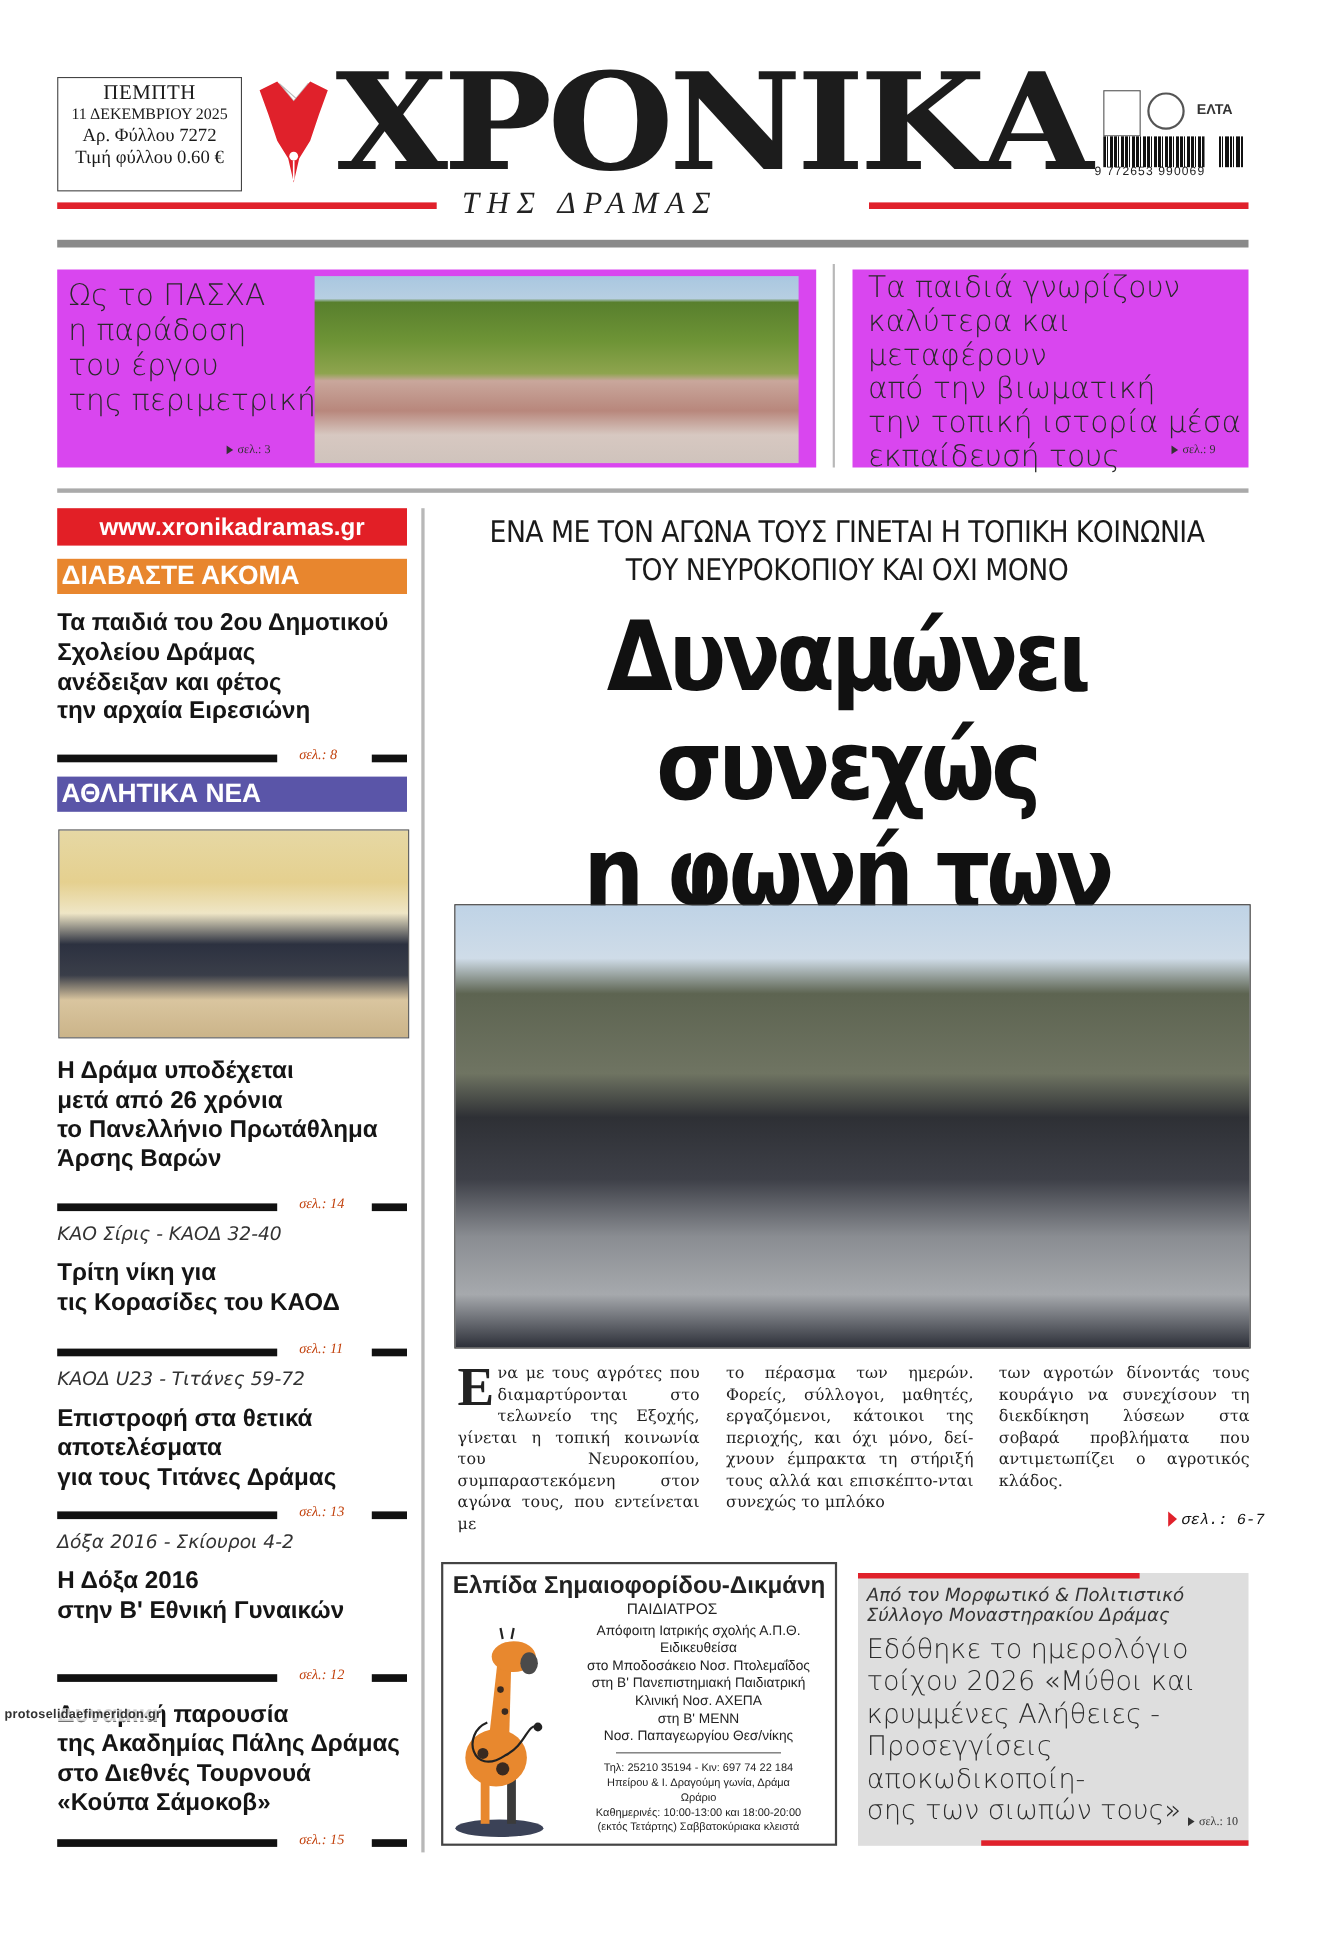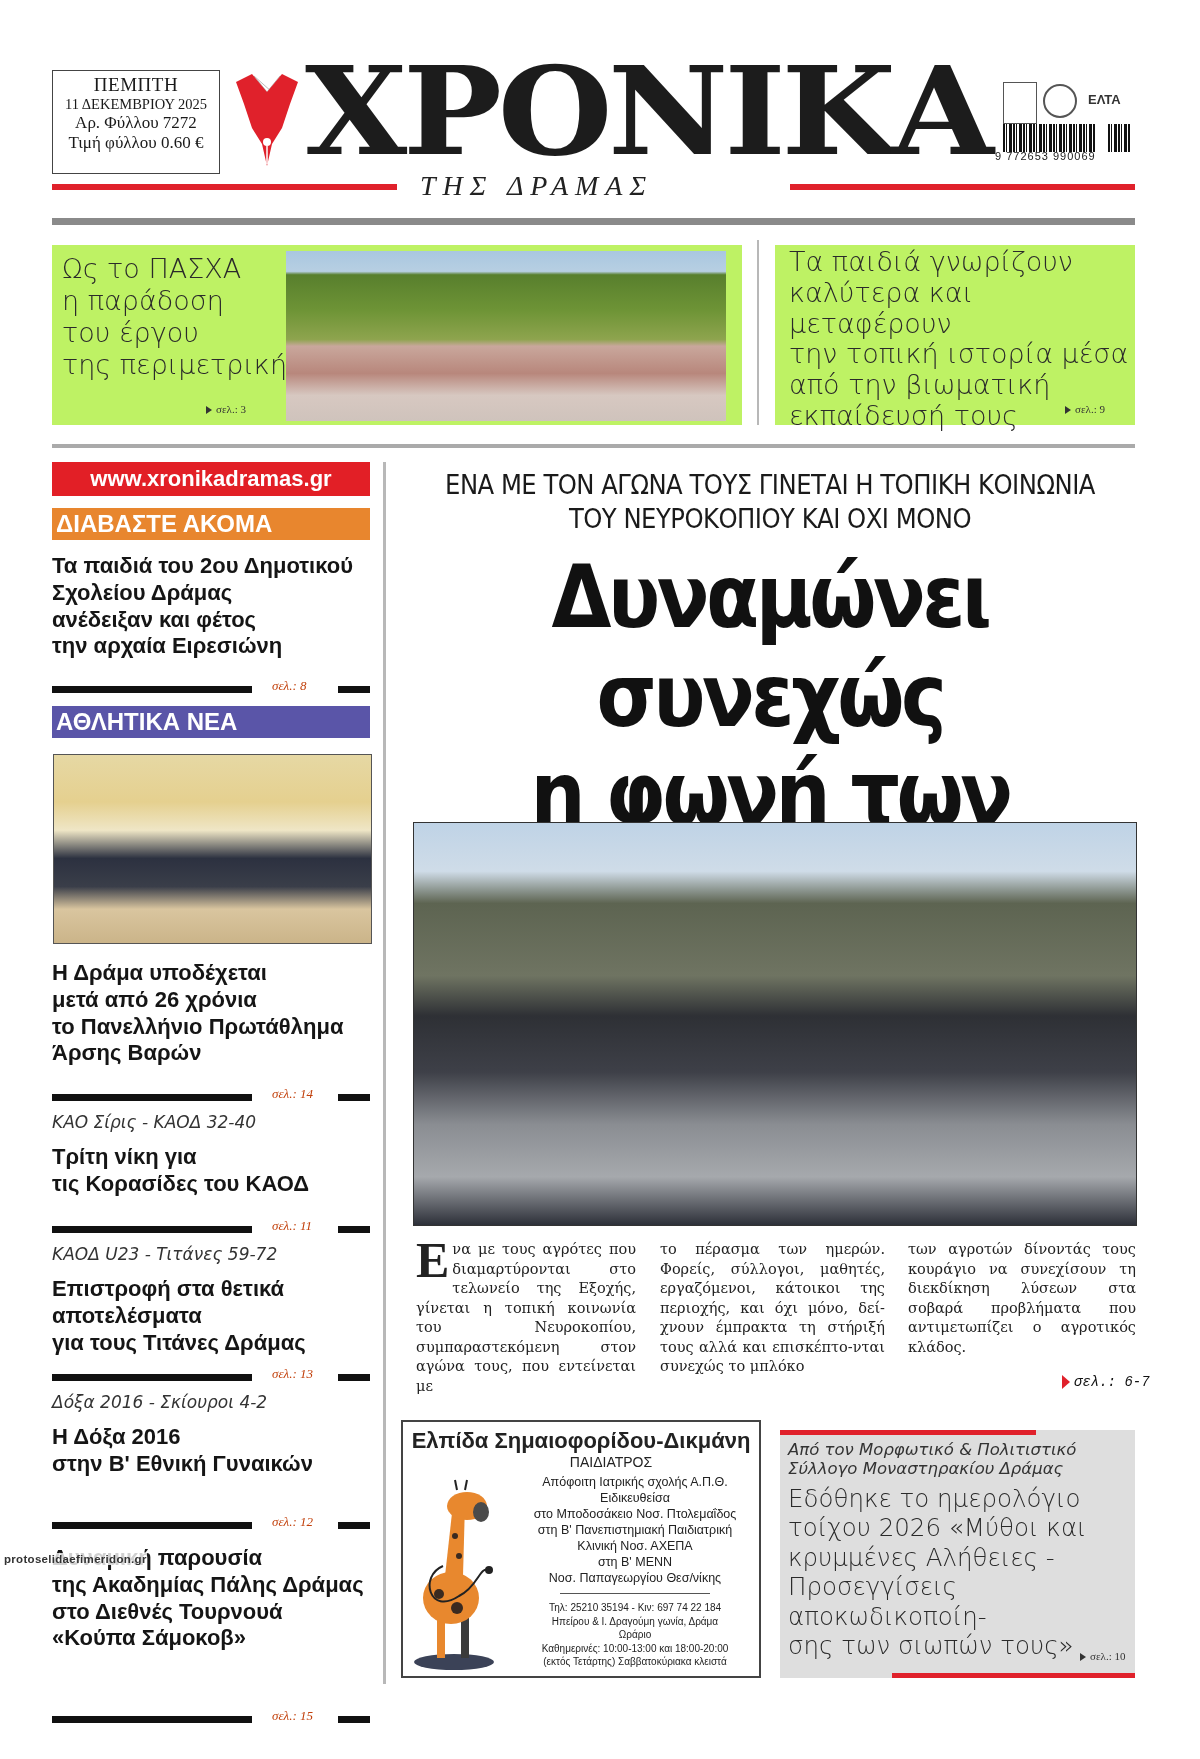--- a/index.html
+++ b/index.html
@@ -18,21 +18,21 @@
   .redline { height: 6px; background: #e0212b; }
   .grayline { height: 7px; background: #8a8a8a; }
 
   .stamp-box { width: 34px; height: 42px; border: 1px solid #555; font-size: 4px; }
   .stamp-circle { width: 34px; height: 34px; border: 2px solid #555; border-radius: 50%; }
   .elta { font-weight: bold; font-size: 13px; color: #333; }
   .barcode { height: 28px; background: repeating-linear-gradient(90deg, #111 0 2px, #fff 2px 3px, #111 3px 4px, #fff 4px 6px, #111 6px 9px, #fff 9px 10px); }
   .barcode-num { font-size: 11px; color: #222; letter-spacing: 1px; }
 
   
-  .teaser { background: #bef264; }
+  .teaser { background: #d946ef; }
   .teaser-text { font-family: "DejaVu Sans", sans-serif; font-weight: 300; color: #2a2a2a; line-height: 1.18; }
   .pageref { font-family: "Liberation Serif", serif; font-size: 11px; color: #333; }
   .pageref .tri { display: inline-block; width: 0; height: 0; border-left: 6px solid #333; border-top: 4px solid transparent; border-bottom: 4px solid transparent; margin-right: 4px; vertical-align: middle; }
 
   .photo { overflow: hidden; }
   .road { background: linear-gradient(180deg, #a9c7e0 0%, #b7cfe2 12%, #587f2d 14%, #6e9436 35%, #8ea44e 52%, #c9a79c 56%, #b8877c 72%, #d7c8c1 85%, #cfc3bc 100%); }
   .protest { background: linear-gradient(180deg, #bfd3e6 0%, #cfdce8 12%, #5d6451 20%, #6f7462 38%, #2e3035 48%, #3e4048 62%, #8a8d92 75%, #a6a9ad 88%, #2d3039 100%); }
   .conference { background: linear-gradient(180deg, #e6d8a4 0%, #e5d08f 25%, #efe6c6 40%, #2c3140 55%, #3a3e49 70%, #d9c59f 82%, #cbb489 100%); }
 
   
@@ -109,22 +109,22 @@
   <div class="abs pageref" style="left:154px; top:158px;"><span class="tri"></span><span>σελ.: 3</span></div>
   <div class="abs photo road" style="left:234px; top:6px; width:440px; height:170px;"></div>
 </div>
 
 <div class="abs vrule" style="left:757px; top:240px; height:185px; width:2px;"></div>
 
 <div class="abs teaser" style="left:775px; top:245px; width:360px; height:180px;padding-left:48px;">
   <div class="abs teaser-text" style="left:14px; top:2px; font-size:27px; line-height:1.14;">
     <div>Τα παιδιά γνωρίζουν</div>
     <div>καλύτερα και μεταφέρουν</div>
+    <div>από την βιωματική</div>
     <div>την τοπική ιστορία μέσα</div>
-    <div>από την βιωματική</div>
     <div>εκπαίδευσή τους</div>
   </div>
   <div class="abs pageref" style="left:290px; top:158px;"><span class="tri"></span><span>σελ.: 9</span></div>
 </div>
 
 <div class="abs grayline" style="left:52px; top:444px; width:1083px; height:4px; background:#aaa;"></div>
 
 <div class="abs urlbar" style="left:52px; top:462px; width:318px; height:34px;">www.xronikadramas.gr</div>
 <div class="abs catbar" style="left:52px; top:508px; width:318px; background:#e8862e;">ΔΙΑΒΑΣΤΕ ΑΚΟΜΑ</div>
 
@@ -188,21 +188,21 @@
   <span class="ref">σελ.: 12</span>
   <div class="bar2"></div>
 </div>
 
 <div class="abs story-h" style="left:52px; top:1545px; width:330px;">
   <div>Δυναμική παρουσία</div>
   <div>της Ακαδημίας Πάλης Δράμας</div>
   <div>στο Διεθνές Τουρνουά</div>
   <div>«Κούπα Σάμοκοβ»</div>
 </div>
-<div class="abs sep" style="left:52px; top:1664px; width:318px;margin-top:44px;">
+<div class="abs sep" style="left:52px; top:1664px; width:318px;">
   <div class="bar1"></div>
   <span class="ref">σελ.: 15</span>
   <div class="bar2"></div>
 </div>
 
 <div class="abs vrule" style="left:383px; top:462px; height:1222px;"></div>
 
 <div class="abs overline" style="left:400px; top:468px; width:740px;">
   <div>ΕΝΑ ΜΕ ΤΟΝ ΑΓΩΝΑ ΤΟΥΣ ΓΙΝΕΤΑΙ Η ΤΟΠΙΚΗ ΚΟΙΝΩΝΙΑ</div>
   <div>ΤΟΥ ΝΕΥΡΟΚΟΠΙΟΥ ΚΑΙ ΟΧΙ ΜΟΝΟ</div>

